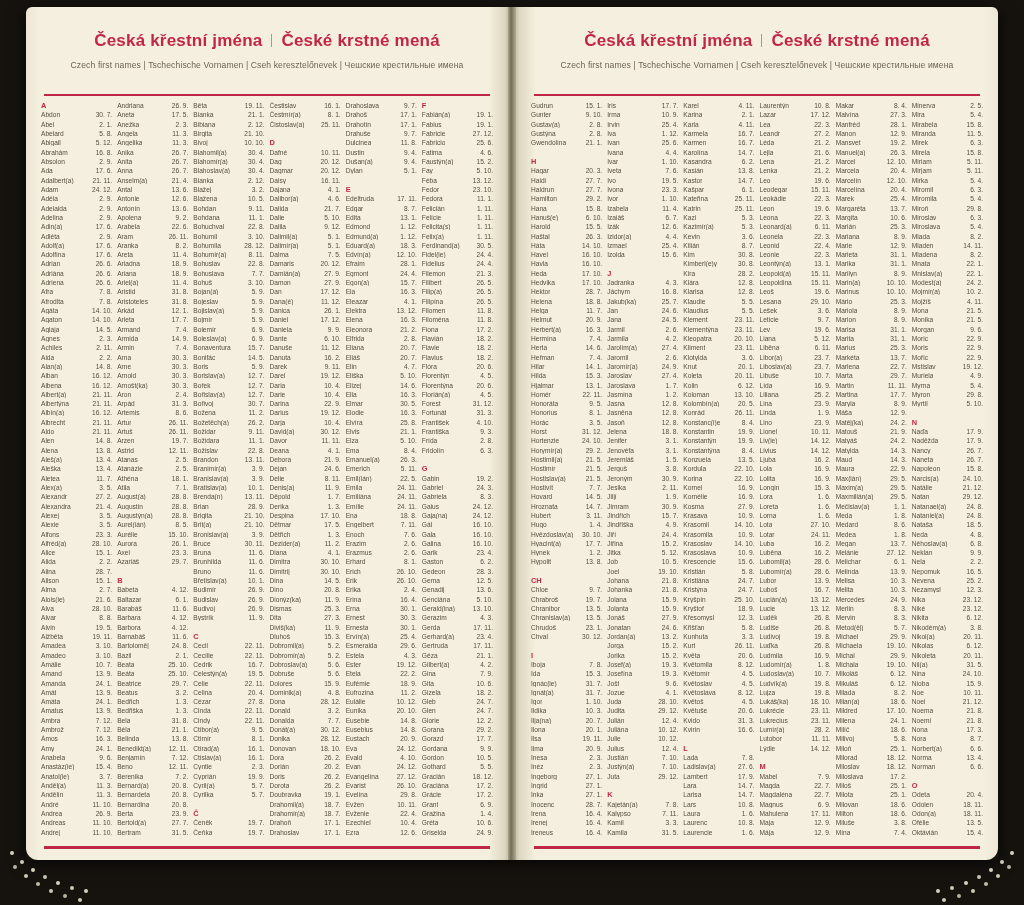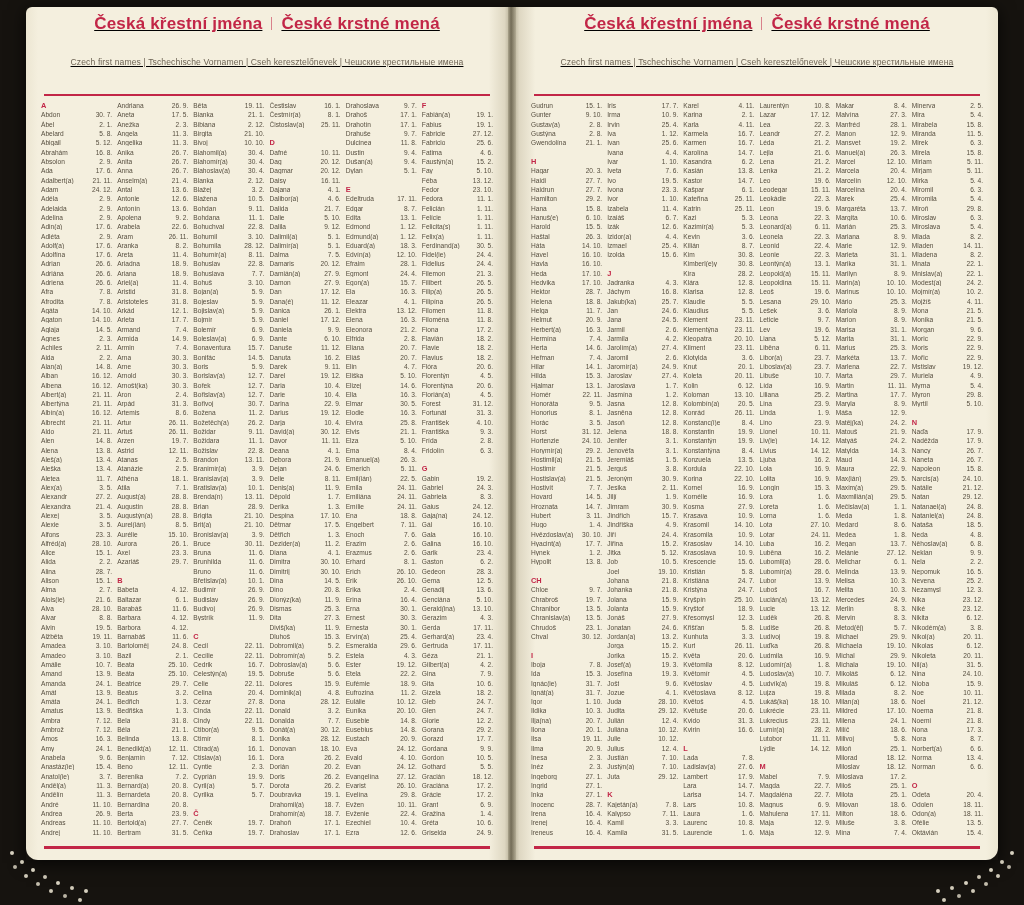--- a/index.html
+++ b/index.html
@@ -13,24 +13,24 @@
   .page{flex:1;position:relative;}
   .page.left{
     border-radius:6px 0 0 12px;
     background:linear-gradient(to right,#ece6d2 0,#f4efde 2.5%,#f4efde 96%,#ded7c2 99.3%,#c7c0a9 100%);
   }
   .page.right{
     border-radius:0 6px 12px 0;
     background:linear-gradient(to left,#ece6d2 0,#f4efde 2.5%,#f4efde 96%,#ded7c2 99.3%,#c7c0a9 100%);
   }
   .spine{width:8px;background:linear-gradient(to right,#aaa38c,#736c57 38%,#8a836d 62%,#b3ac95);}
-  .page-header{text-align:center;padding-top:7px;text-decoration:underline;}
+  .page-header{text-align:center;padding-top:24px;}
   .title{font-size:17px;font-weight:bold;color:var(--accent);letter-spacing:.2px;white-space:nowrap;}
   .title .sep{display:inline-block;width:1px;height:13px;background:var(--accent);opacity:.55;margin:0 9px;vertical-align:-1px;}
-  .subtitle{margin-top:23px;font-size:8.6px;color:#6d6354;letter-spacing:.1px;white-space:nowrap;}
+  .subtitle{margin-top:9px;font-size:8.6px;color:#6d6354;letter-spacing:.1px;white-space:nowrap;}
   .rule{position:absolute;left:18px;right:18px;height:2px;background:var(--accent);}
   .rule.top{top:87px;}
   .rule.bottom{bottom:11px;height:3px;}
   .cols{position:absolute;top:94px;bottom:17px;left:15px;right:15px;display:flex;gap:5px;}
   .col{flex:1;min-width:0;overflow:hidden;}
   .row{height:9.32px;display:flex;align-items:center;justify-content:space-between;font-size:6.6px;color:#564e3f;}
   .row .nm{white-space:nowrap;overflow:hidden;}
   .row .dt{white-space:nowrap;margin-left:3px;}
   .row.letter{color:var(--accent);font-weight:bold;font-size:7.4px;justify-content:flex-start;}
   .row.blank{visibility:hidden;}

